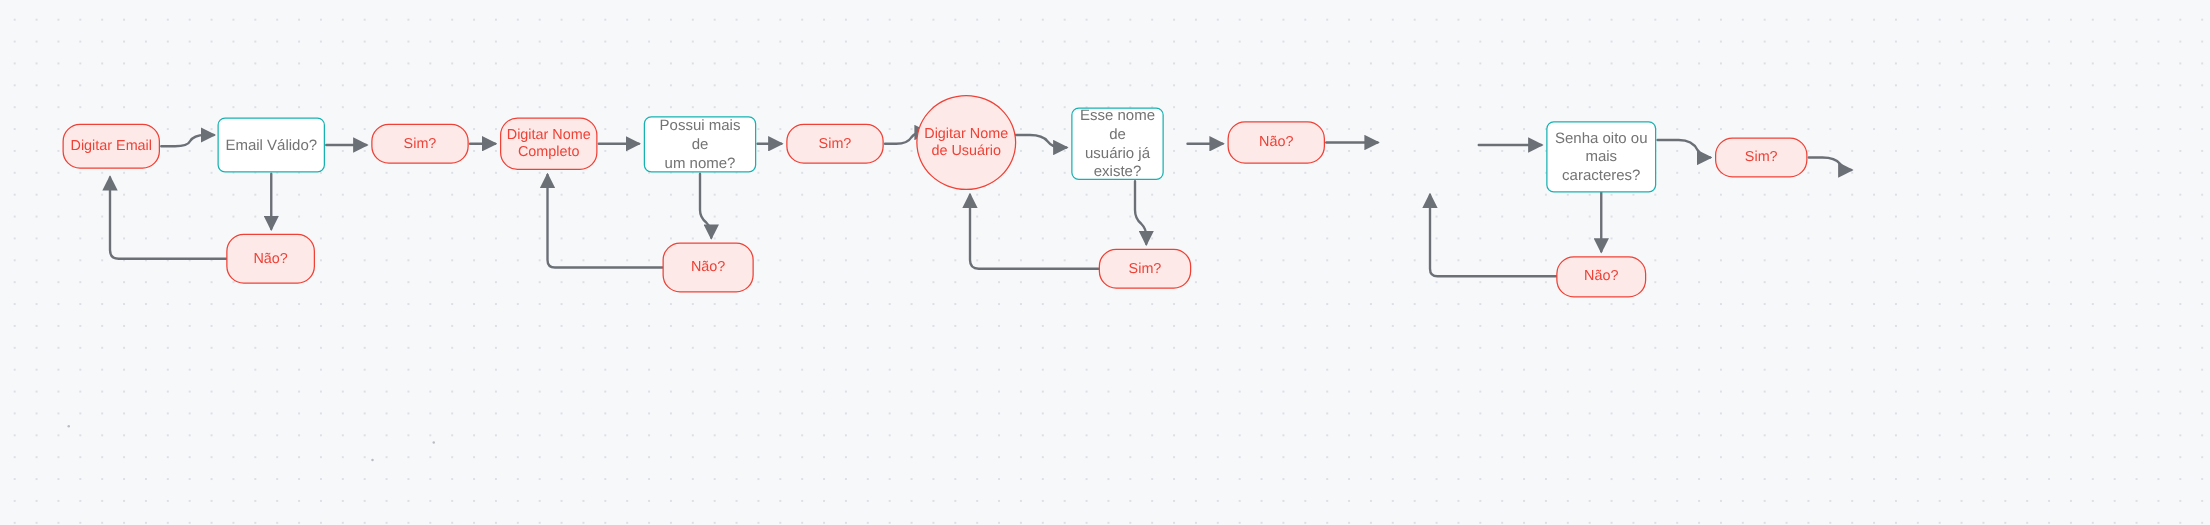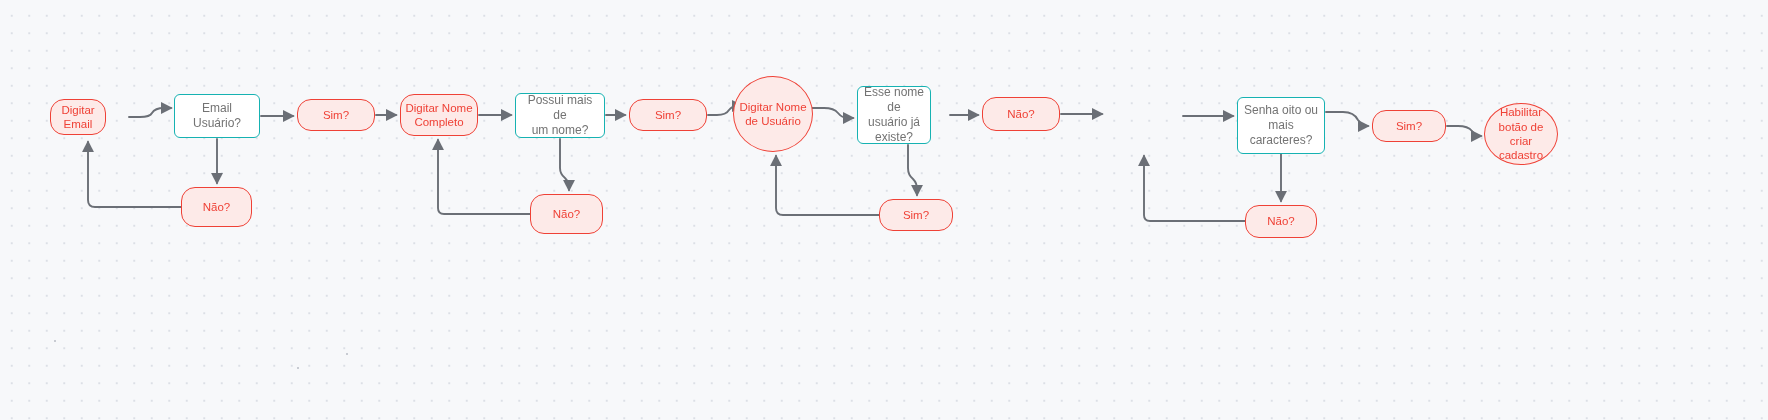--- a/index.html
+++ b/index.html
@@ -121,26 +121,26 @@
       <path d="M1326,112 L1343,112 Q1354,112 1358,120 Q1362,126 1368,126 L1368,126"></path>
 
       <path d="M1281,146 L1281,201"></path>
 
       <path d="M1245,221 L1150,221 Q1144,221 1144,215 L1144,156"></path>
 
       <path d="M1447,126 L1458,126 Q1468,126 1472,131 Q1476,136 1481,136 L1481,136"></path>
     </g>
   </svg>
 
-  <div class="node n-proc" style="left:50px; top:99px; width:56px; height:36px;">
+  <div class="node n-proc" style="left:50px; top:99px; width:78px; height:36px;">
     <span class="label">Digitar Email</span>
   </div>
 
   <div class="node n-dec" style="left:174px; top:94px; width:86px; height:44px;">
-    <span class="label">Email Usuário?</span>
+    <span class="label">Email Válido?</span>
   </div>
 
   <div class="node n-proc" style="left:297px; top:99px; width:78px; height:32px;">
     <span class="label">Sim?</span>
   </div>
 
   <div class="node n-proc" style="left:181px; top:187px; width:71px; height:40px;">
     <span class="label">Não?</span>
   </div>
 
@@ -182,21 +182,18 @@
   </div>
 
   <div class="node n-proc" style="left:1245px; top:205px; width:72px; height:33px;">
     <span class="label">Não?</span>
   </div>
 
   <div class="node n-proc" style="left:1372px; top:110px; width:74px; height:32px;">
     <span class="label">Sim?</span>
   </div>
 
-  <div class="node n-ell" style="left:1484px; top:103px; width:74px; height:62px;">
-    <span class="label">Habilitar<br>botão de<br>criar cadastro</span>
-  </div>
 
   <div class="corner-dot" style="left:54px; top:340px;"></div>
   <div class="corner-dot" style="left:346px; top:353px;"></div>
   <div class="corner-dot" style="left:297px; top:367px;"></div>
 
 </div>
 
 </body></html>

